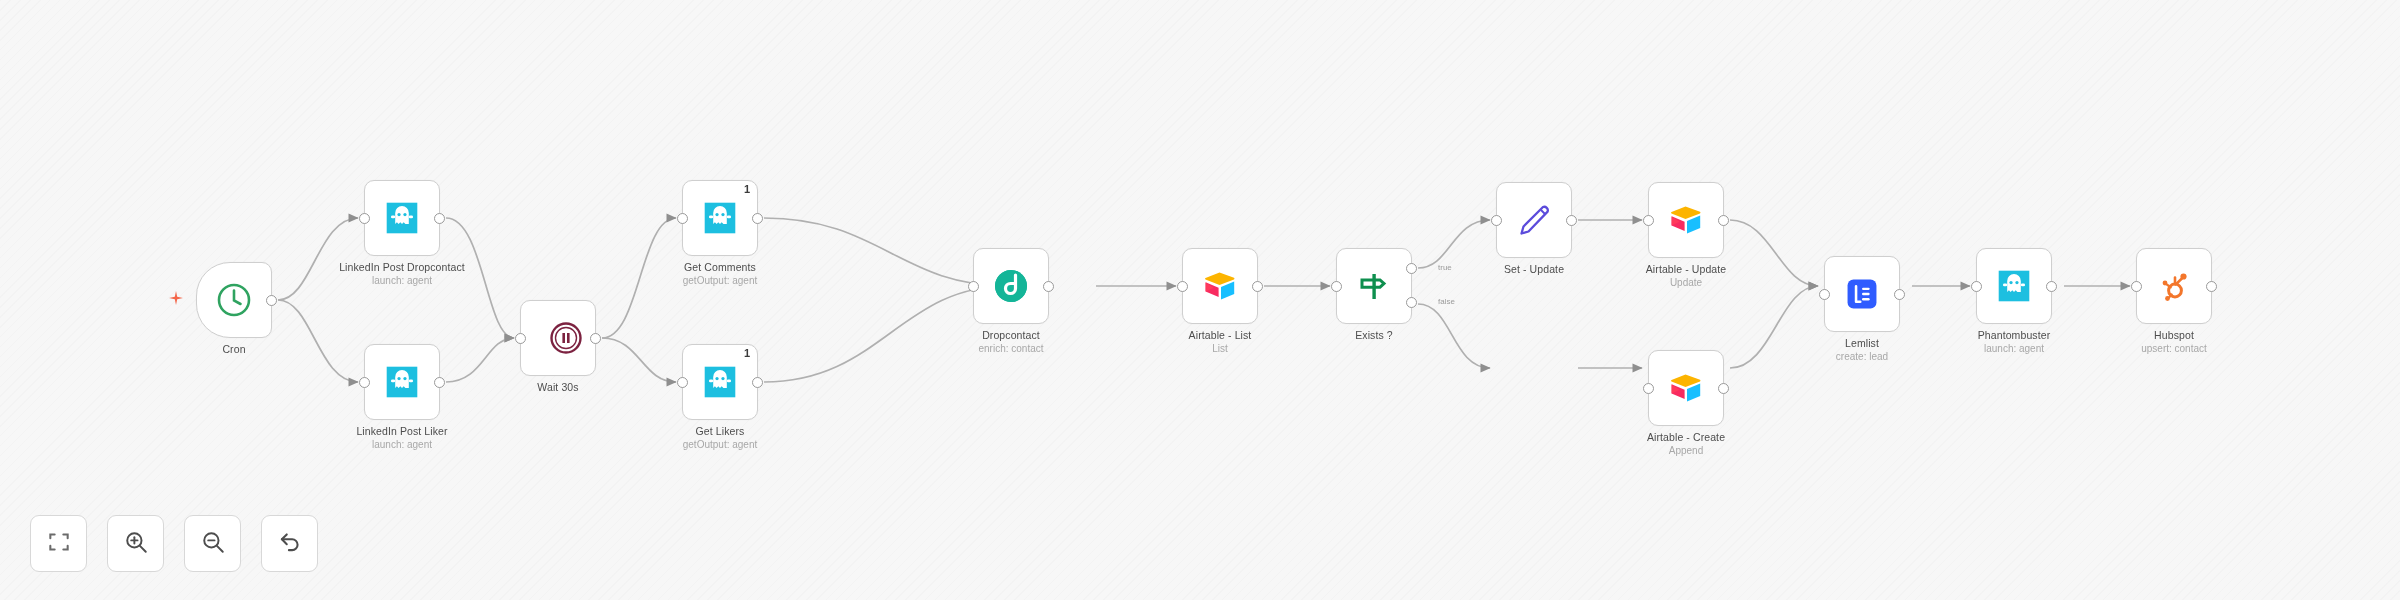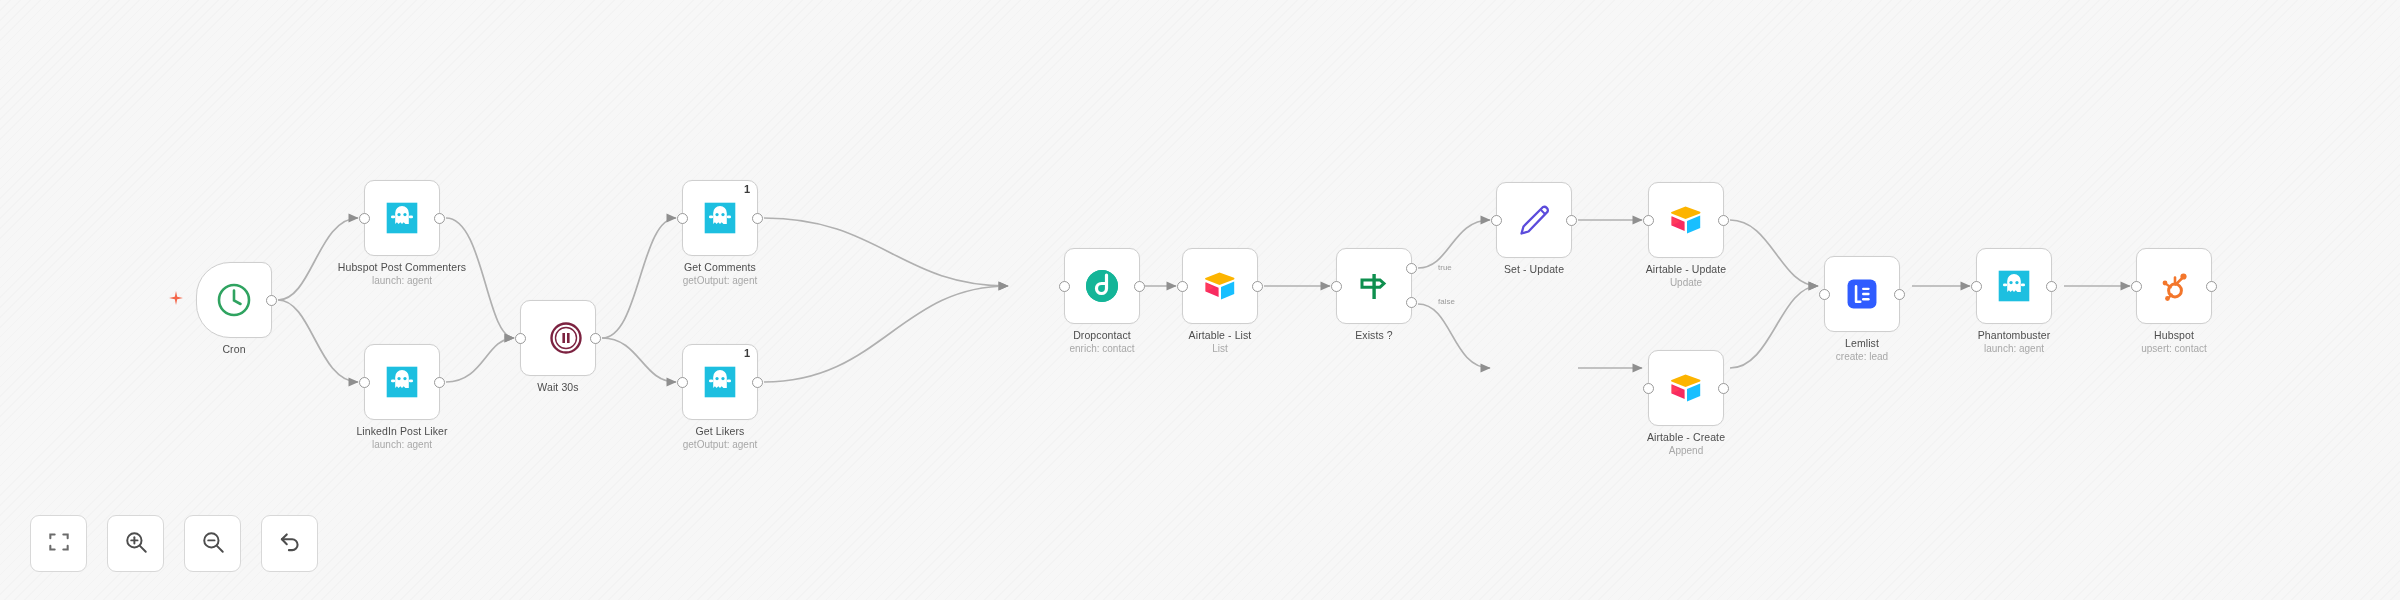--- a/index.html
+++ b/index.html
@@ -194,21 +194,21 @@
         <path d="M12 14 a8 8 0 0 1 16 0 v13 h-4 l-2 -2 -2 2 -2 -2 -2 2 -2 -2 -2 2 z" fill="#fff"></path>
         <circle cx="16.5" cy="16" r="1.9" fill="#1dbfe0"></circle>
         <circle cx="23.5" cy="16" r="1.9" fill="#1dbfe0"></circle>
         <rect x="7" y="17" width="5" height="3.4" rx="1.7" fill="#fff"></rect>
         <rect x="28" y="17" width="5" height="3.4" rx="1.7" fill="#fff"></rect>
       </svg>
     </span>
     <span class="port in"></span>
     <span class="port out"></span>
     <div class="caption">
-      <div class="title">Hubspot Post Commenters</div>
+      <div class="title">LinkedIn Post Dropcontact</div>
       <div class="sub">launch: agent</div>
     </div>
   </div>
 
   <div class="node" style="left:364px; top:344px;">
     <span class="glyph sm">
       <svg viewBox="0 0 40 40">
         <rect x="2" y="2" width="36" height="36" fill="#1dbfe0"></rect>
         <path d="M12 14 a8 8 0 0 1 16 0 v13 h-4 l-2 -2 -2 2 -2 -2 -2 2 -2 -2 -2 2 z" fill="#fff"></path>
         <circle cx="16.5" cy="16" r="1.9" fill="#1dbfe0"></circle>
@@ -275,21 +275,21 @@
       </svg>
     </span>
     <span class="port in"></span>
     <span class="port out"></span>
     <div class="caption">
       <div class="title">Get Likers</div>
       <div class="sub">getOutput: agent</div>
     </div>
   </div>
 
-  <div class="node" style="left:1064px; top:248px;">
+  <div class="node" style="left:973px; top:248px;">
     <span class="glyph">
       <svg viewBox="0 0 40 40">
         <path d="M20 4 a16 16 0 1 0 0.01 0 z M20 4 v14 h7 a7 7 0 1 1 -7 -7" fill="#14b598"></path>
         <circle cx="20" cy="20" r="16" fill="#14b598"></circle>
         <path d="M24.5 9 v13.5 a5 5 0 1 1 -5 -5 h5" fill="none" stroke="#fff" stroke-width="3.2" stroke-linecap="round"></path>
       </svg>
     </span>
     <span class="port in"></span>
     <span class="port out"></span>
     <div class="caption">

